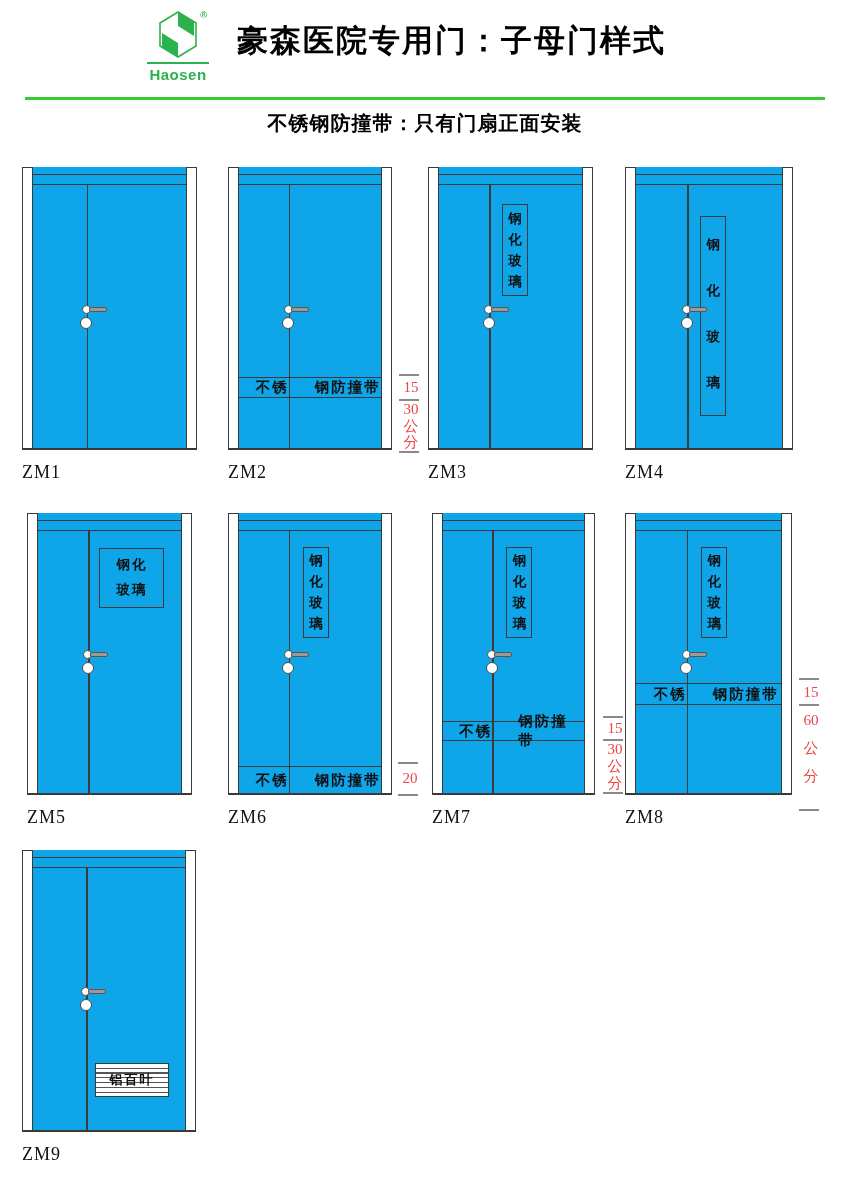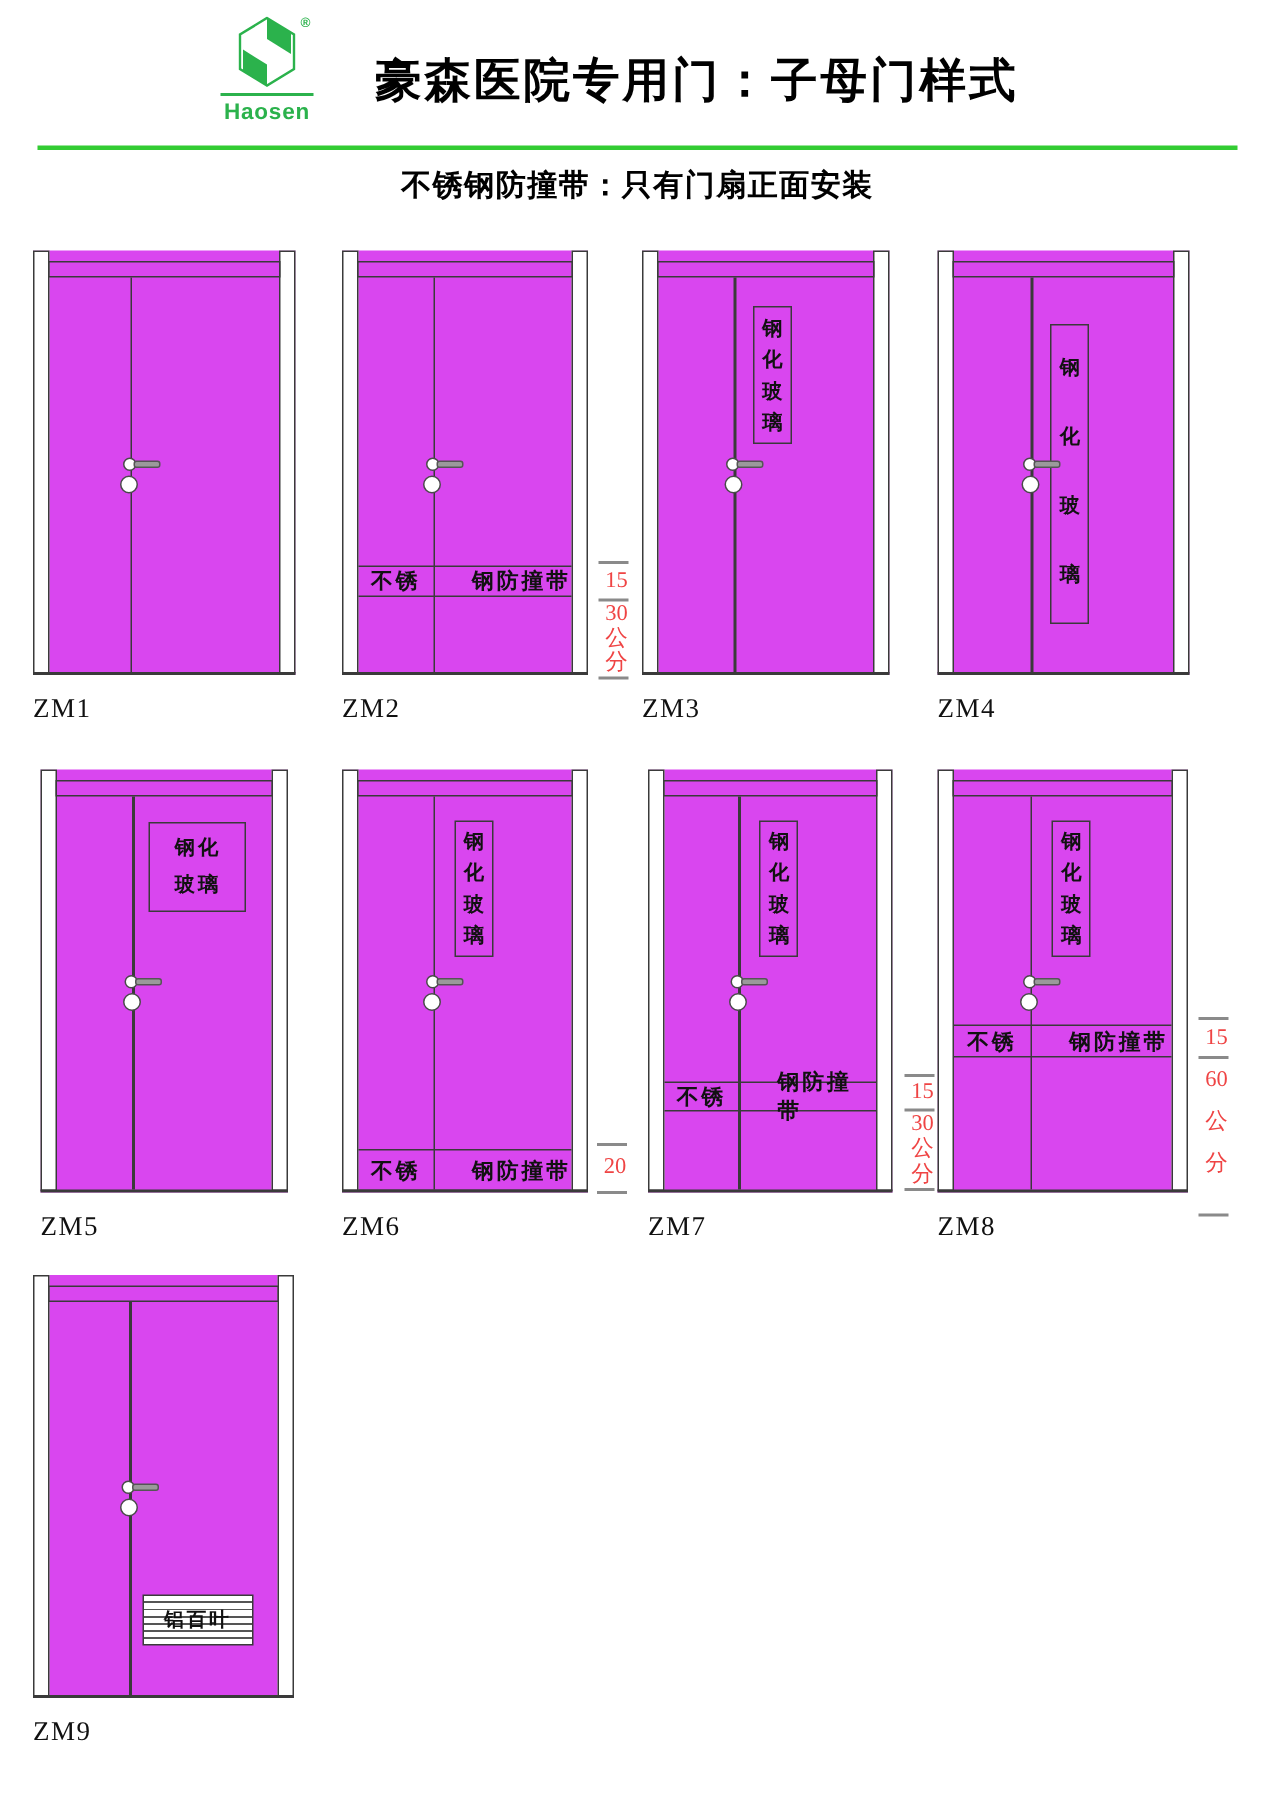--- a/index.html
+++ b/index.html
@@ -5,28 +5,28 @@
   html,body{margin:0;padding:0;background:#fff;}
   .canvas{position:relative;width:850px;height:1202px;background:#fff;overflow:hidden;
           font-family:"Liberation Sans",sans-serif;color:#111;}
 
   
   .logo{position:absolute;left:146px;top:11px;width:64px;text-align:center;}
   .logo svg{display:block;margin:0 auto;}
   .reg{position:absolute;right:3px;top:-1px;font-size:9px;color:var(--green,#2bb24c);font-weight:bold;}
   .logo-line{height:2px;background:var(--green,#2bb24c);margin:3px 1px 2px;}
   .logo-text{color:var(--green,#2bb24c);font-weight:bold;font-size:15px;letter-spacing:.5px;}
-  .title{position:absolute;left:237px;top:20px;margin:13px;font-size:31px;font-weight:bold;
+  .title{position:absolute;left:237px;top:20px;margin:0;font-size:31px;font-weight:bold;
          letter-spacing:2px;font-family:"Liberation Serif",serif;color:#000;white-space:nowrap;}
   .rule{position:absolute;left:25px;right:25px;top:97px;height:3px;background:var(--rule-green,#33cc33);}
   .subtitle{position:absolute;left:0;right:0;top:110px;text-align:center;font-size:20px;
             font-weight:bold;letter-spacing:1px;font-family:"Liberation Serif",serif;color:#000;}
 
   
-  .door{position:absolute;background:#d946ef;}
+  .door{position:absolute;background:#0ea5e9;}
   .zm1{left:22px;top:167px;width:175px;height:283px}
   .zm2{left:228px;top:167px;width:164px;height:283px}
   .zm3{left:428px;top:167px;width:165px;height:283px}
   .zm4{left:625px;top:167px;width:168px;height:283px}
   .zm5{left:27px;top:513px;width:165px;height:282px}
   .zm6{left:228px;top:513px;width:164px;height:282px}
   .zm7{left:432px;top:513px;width:163px;height:282px}
   .zm8{left:625px;top:513px;width:167px;height:282px}
   .zm9{left:22px;top:850px;width:174px;height:282px}
 
@@ -61,21 +61,21 @@
   .zm5 .window{left:43%;top:17px;width:65px;height:60px}
   .zm5 .wtext{width:34px;line-height:25px;margin-top:3px;letter-spacing:2px}
   .zm6 .window,.zm7 .window,.zm8 .window{left:45%;top:16px;width:26px;height:91px}
   .zm6 .wtext,.zm7 .wtext,.zm8 .wtext{width:15px;line-height:21px;margin-top:2px}
 
   
   .band{position:absolute;left:0;right:0;border-top:1.6px solid var(--line,#3a3a3a);
         border-bottom:1.6px solid var(--line,#3a3a3a);box-sizing:border-box;display:flex;
         align-items:center;font-weight:bold;font-size:14.5px;
         font-family:"Liberation Serif",serif;letter-spacing:2px;}
-  .band-l{width:35%;text-align:center}
+  .band-l{width:35%;text-align:right}
   .band-r{flex:1;padding-left:26px}
   .zm2 .band{top:192px;height:21px}
   .zm6 .band{top:235px;height:28px}
   .zm7 .band{top:190px;height:20px}
   .zm8 .band{top:152px;height:22px}
 
   
   .louver{position:absolute;left:62px;top:195px;width:74px;height:34px;
           border:1.6px solid var(--line,#3a3a3a);box-sizing:border-box;
           background:repeating-linear-gradient(to bottom,#fff 0,#fff 3.6px,#555 3.6px,#555 4.8px);

